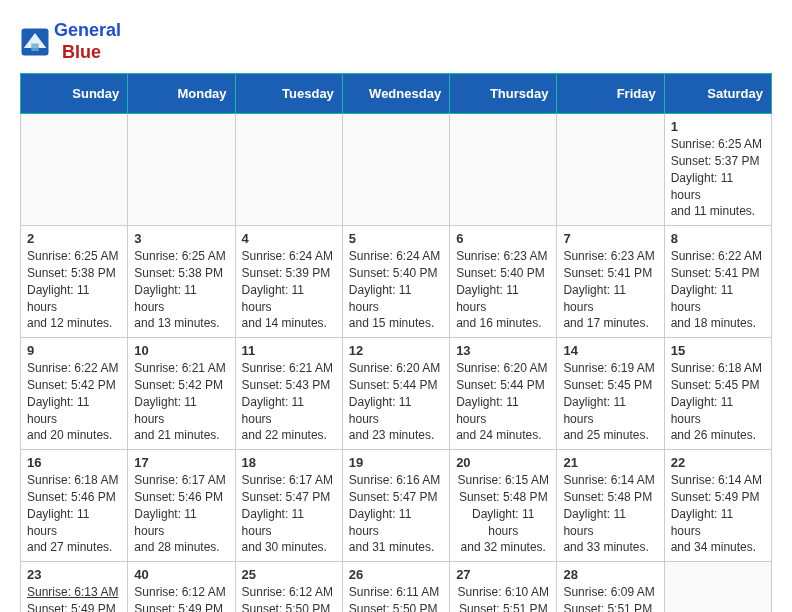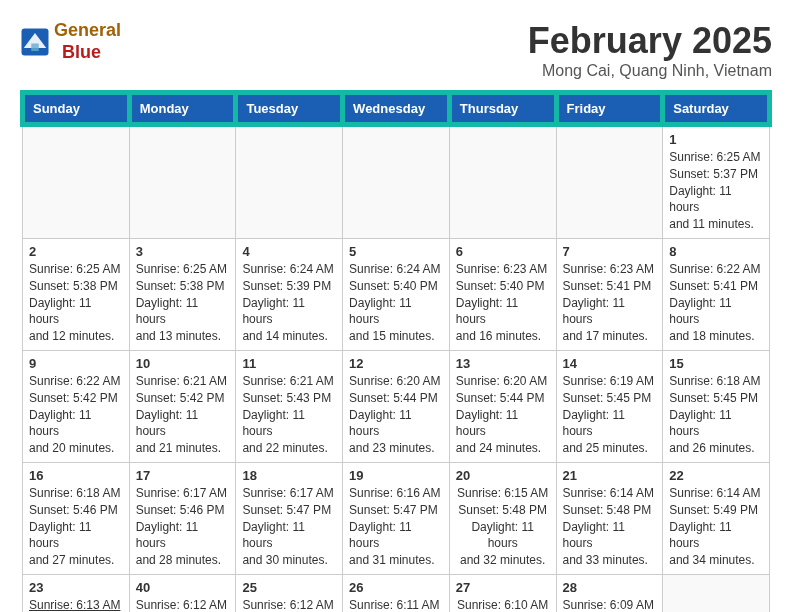--- a/index.html
+++ b/index.html
@@ -20,21 +20,21 @@
       display: flex;
       align-items: center;
     }
     .logo-text {
       font-size: 18px;
       font-weight: bold;
       color: #333;
       line-height: 1.2;
     }
     .logo-text span {
-      color: #a16207;
+      color: #1d4ed8;
     }
     .logo-icon {
       width: 30px;
       height: 30px;
       margin-right: 4px;
     }
     .title-area {
       text-align: right;
     }
     .main-title {
@@ -47,24 +47,24 @@
       color: #555;
     }
     .calendar {
       width: 100%;
       border-collapse: collapse;
       border: 1px solid #ccc;
     }
     .calendar th {
       background-color: #1a5fb4;
       color: #fff;
-      text-align: left;
-      padding: 6px 8px;
+      text-align: right;
+      padding: 12px 8px;
       font-size: 13px;
-      border: 5px solid #14b8a6;
+      border: 1px solid #14b8a6;
     }
     .calendar td {
       vertical-align: top;
       padding: 5px 6px;
       border: 1px solid #ccc;
       width: calc(100% / 7);
       height: 90px;
       font-size: 10.5px;
       color: #333;
       background: #fff;
@@ -92,24 +92,20 @@
     <svg class="logo-icon" viewBox="0 0 40 40">
       <rect x="2" y="2" width="36" height="36" rx="4" fill="#1a5fb4"></rect>
       <polygon points="20,8 35,28 5,28" fill="#fff" opacity="0.9"></polygon>
       <rect x="15" y="22" width="10" height="10" fill="#6ac" opacity="0.8"></rect>
     </svg>
     <div class="logo-text">
       <div><span>General</span></div>
       <div style="color:#b91c1c;margin-left:8px;">Blue</div>
     </div>
   </div>
-  <div class="title-area">
-    <div class="main-title">February 2025</div>
-    <div class="subtitle">Mong Cai, Quang Ninh, Vietnam</div>
-  </div>
 </div>
 
 <table class="calendar">
   <thead>
     <tr>
     <th>Sunday</th>
         <th>Monday</th>
         <th>Tuesday</th>
         <th>Wednesday</th>
         <th>Thursday</th>

